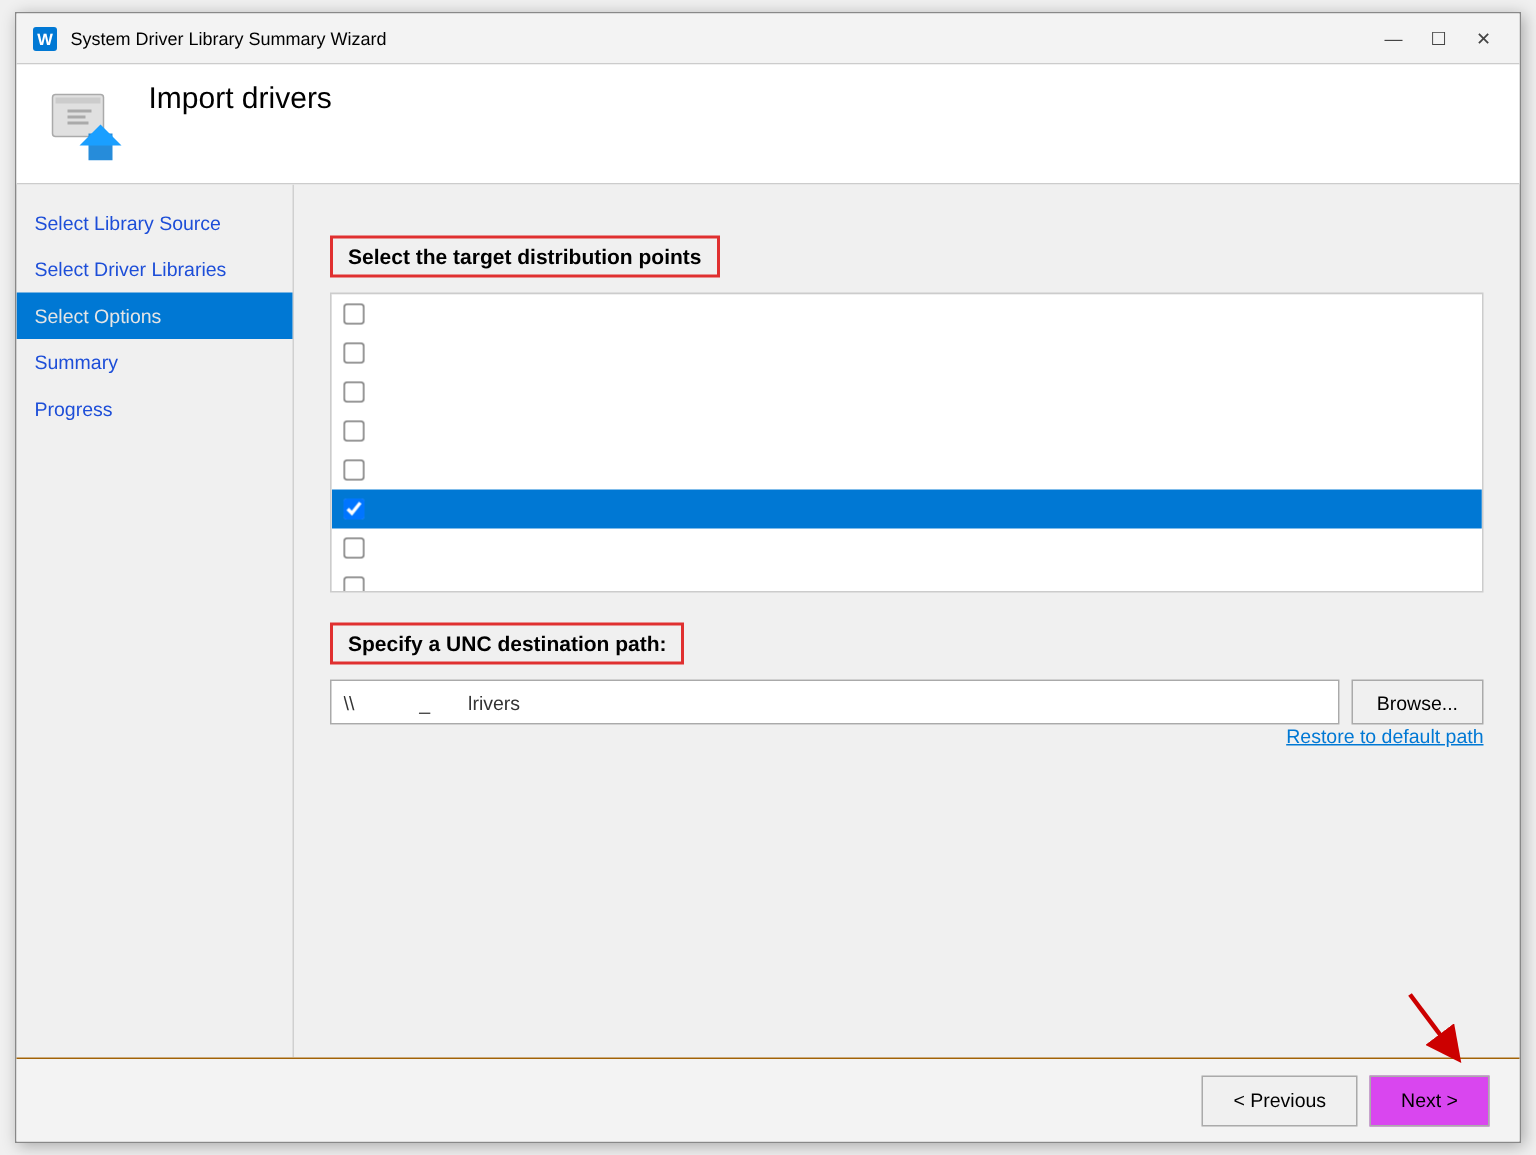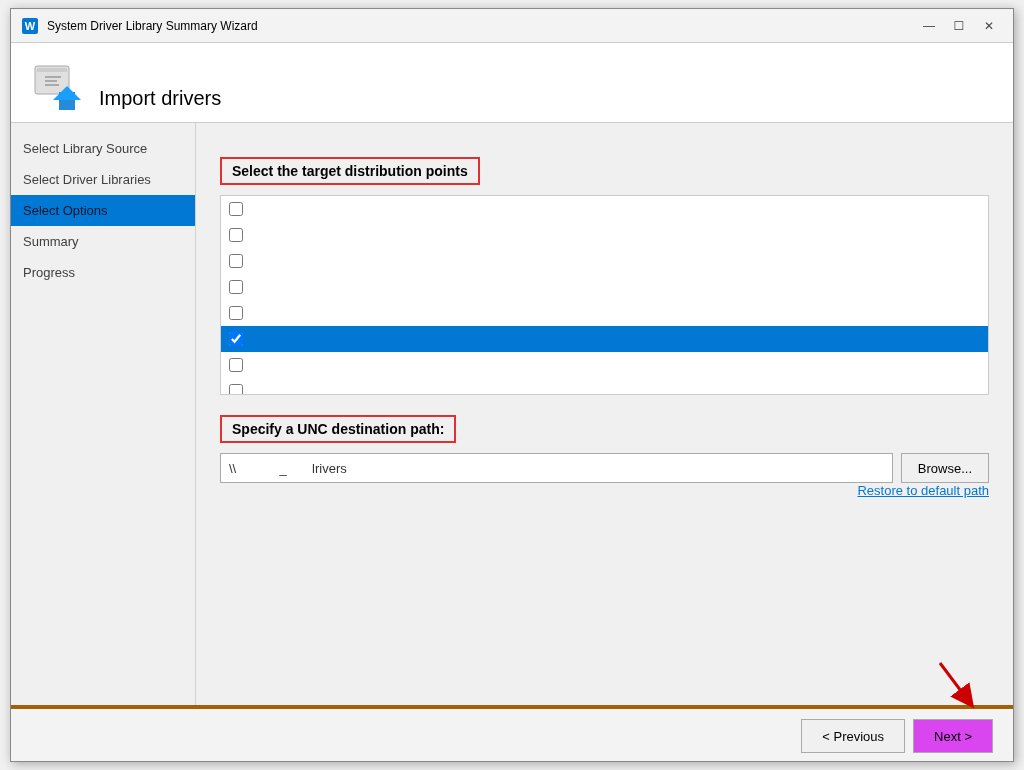--- a/index.html
+++ b/index.html
@@ -58,21 +58,21 @@
       justify-content: center;
       font-size: 12px;
       color: #444;
     }
 
     .header-area {
       background: #fff;
       border-bottom: 1px solid #ccc;
       padding: 12px 20px;
       display: flex;
-      align-items: flex-end;
+      align-items: flex-start;
       gap: 16px;
       height: 80px;
     }
     .header-icon {
       width: 52px;
       height: 52px;
     }
     .header-title {
       font-size: 20px;
       font-weight: 300;
@@ -87,26 +87,26 @@
 
     .sidebar {
       width: 185px;
       background: #f0f0f0;
       border-right: 1px solid #d0d0d0;
       padding: 10px 0;
     }
     .sidebar-item {
       padding: 8px 12px;
       font-size: 13px;
-      color: #404040;
+      color: #1d4ed8;
       cursor: pointer;
     }
     .sidebar-item.active {
       background: #0078d4;
-      color: #0f172a;
+      color: #e5e5e5;
     }
 
     .main-panel {
       flex: 1;
       background: #f0f0f0;
       padding: 34px 24px;
       overflow-y: auto;
       position: relative;
     }
 
@@ -183,23 +183,24 @@
       color: #0078d4;
       cursor: pointer;
       text-decoration: underline;
       font-size: 13px;
       display: block;
       text-align: right;
     }
 
     .footer {
       background: #f3f3f3;
-      border-top: 4px solid #a16207;
+      border-top: 1px solid #a16207;
       padding: 10px 20px;
       display: flex;
+      align-items: center;
       justify-content: flex-end;
       gap: 8px;
       height: 56px;
       position: relative;
     }
     .footer-btn {
       height: 34px;
       padding: 0 20px;
       background: #f0f0f0;
       border: 1px solid #aaa;

